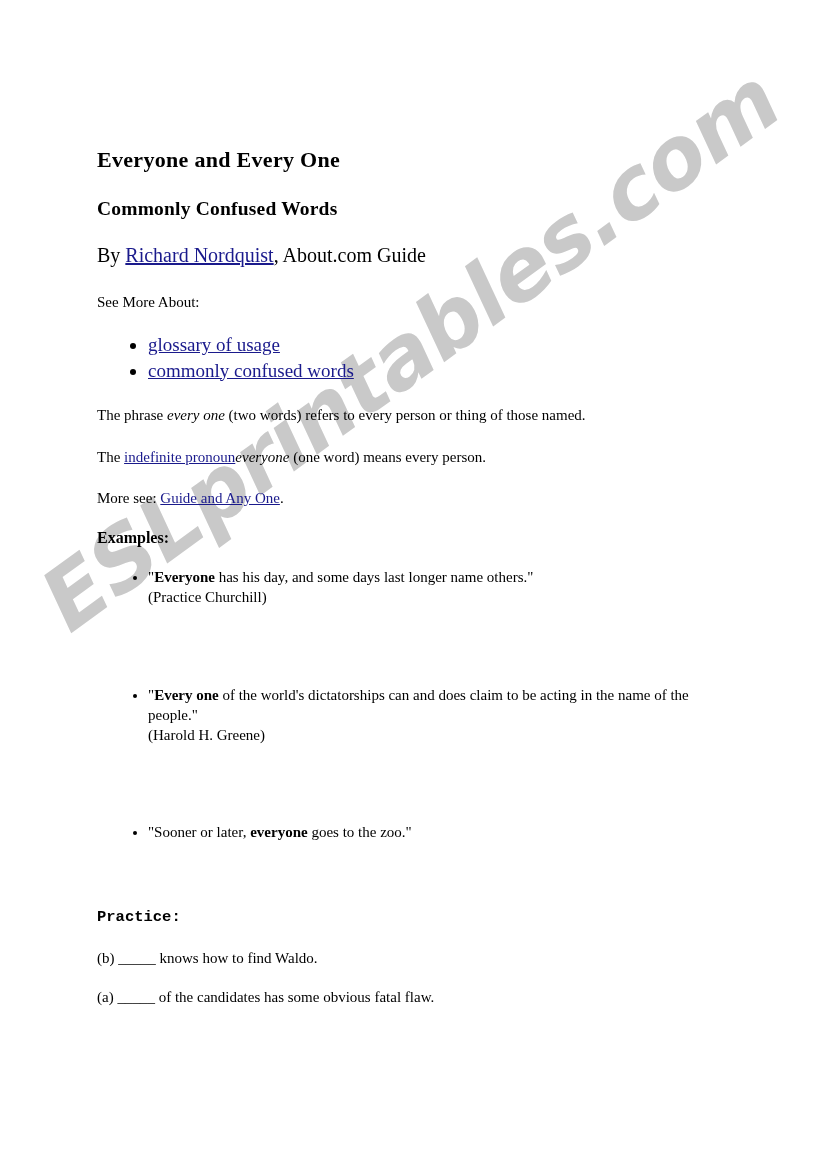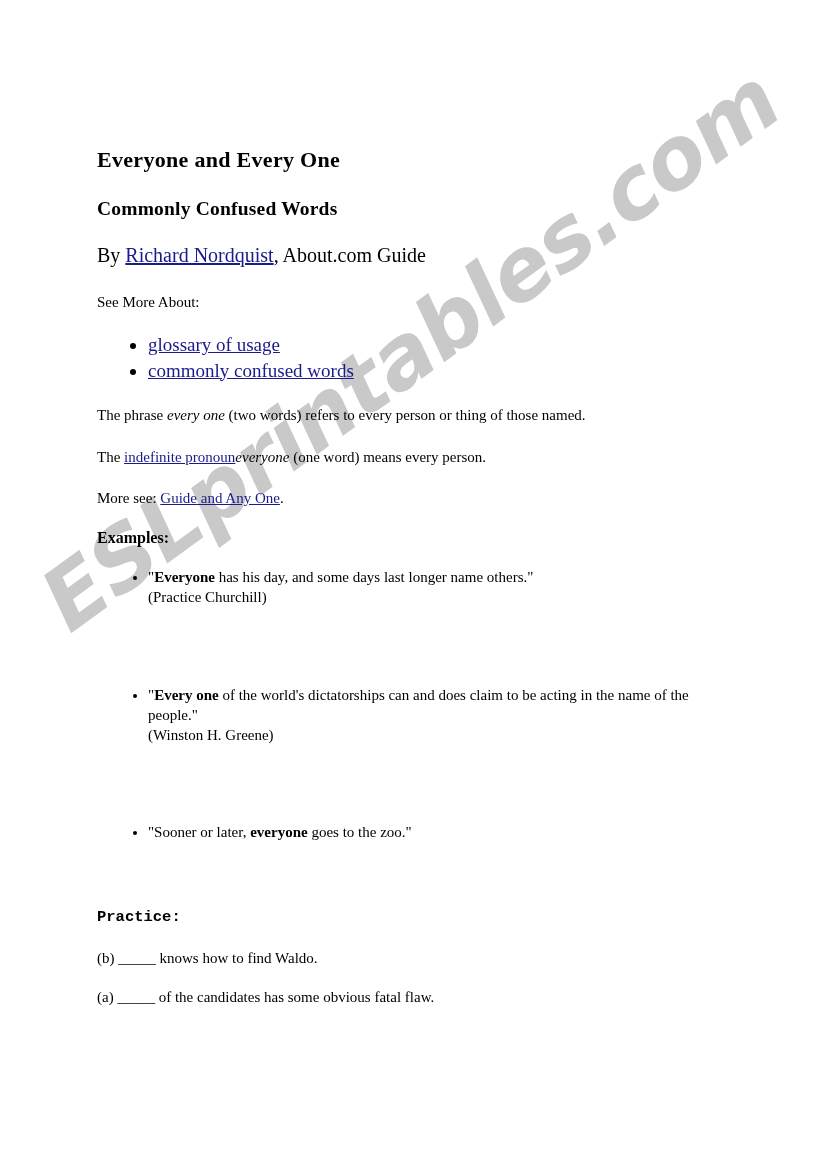--- a/index.html
+++ b/index.html
@@ -171,21 +171,21 @@
 
     <h3 class="section-head">Examples:</h3>
 
     <ul class="examples">
       <li>
         <span class="quote-line"><span>"</span><strong>Everyone</strong><span> has his day, and some days last longer name others."</span></span>
         <span class="attrib-line">(Practice Churchill)</span>
       </li>
       <li>
         <span class="quote-line"><span>"</span><strong>Every one</strong><span> of the world's dictatorships can and does claim to be acting in the name of the people."</span></span>
-        <span class="attrib-line">(Winston H. Greene)</span>
+        <span class="attrib-line">(Harold H. Greene)</span>
       </li>
       <li>
         <span class="quote-line"><span>"Sooner or later, </span><strong>everyone</strong><span> goes to the zoo."</span></span>
       </li>
     </ul>
 
     <h3 class="practice-head">Practice:</h3>
 
     <p class="practice-item"><span>(b) </span><span class="blank">_____</span><span> knows how to find Waldo.</span></p>
 

